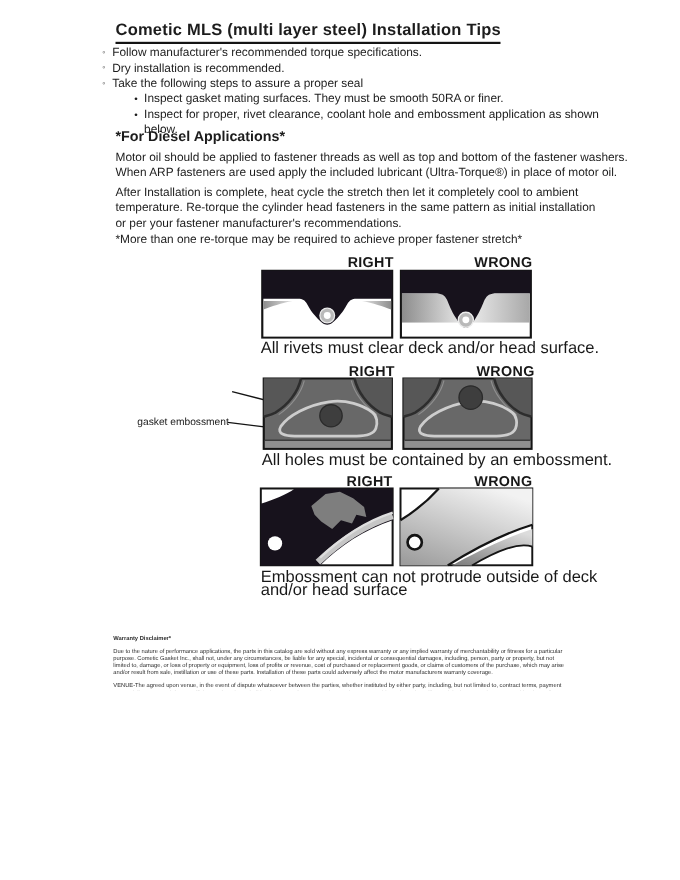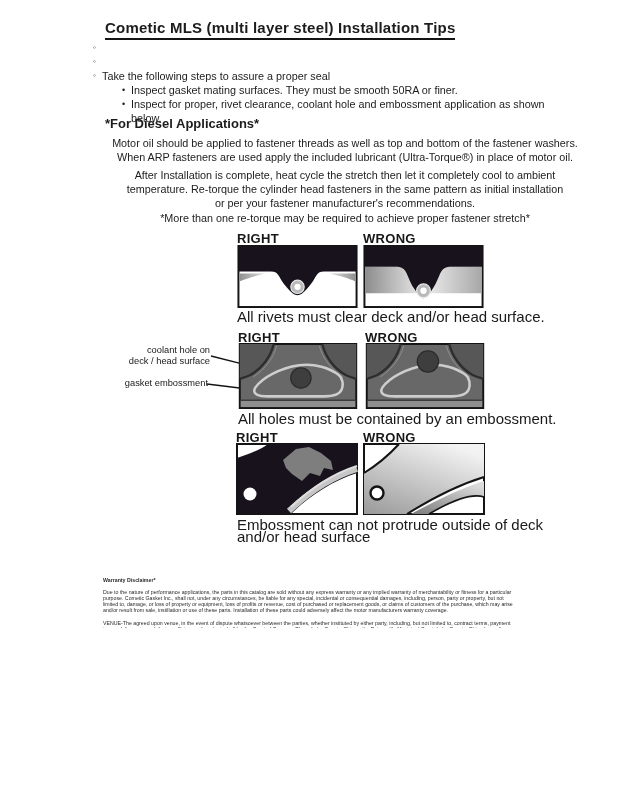--- a/index.html
+++ b/index.html
@@ -8,23 +8,23 @@
   .abs{position:absolute;}
   
   .doc-title{left:105px;top:19px;font-size:15px;font-weight:bold;letter-spacing:.2px;}
   .doc-title span{display:inline-block;border-bottom:2px solid #141414;padding-bottom:2px;}
   .bullets{left:93px;top:41px;width:475px;font-size:10.8px;line-height:14px;}
   .b-row{display:flex;}
   .b-mark{width:9px;flex:0 0 9px;font-size:8px;line-height:14px;}
   .b-sub{margin-left:29px;}
   .b-sub .b-mark{font-size:9px;}
   .diesel-h{left:105px;top:116px;font-size:13px;font-weight:bold;}
-  .body-line{left:105px;width:480px;font-size:10.8px;line-height:14px;white-space:nowrap;text-align:center;}
+  .body-line{left:105px;width:480px;font-size:10.8px;line-height:14px;white-space:nowrap;}
   
-  .rw-label{top:0;width:121px;text-align:left;font-size:13px;font-weight:600;letter-spacing:.3px;color:#171717;}
+  .rw-label{top:0;width:121px;text-align:right;font-size:13px;font-weight:600;letter-spacing:.3px;color:#171717;}
   .cap{font-size:15px;color:#191919;line-height:12.5px;}
   .fig-note{font-size:9.3px;color:#191919;text-align:right;line-height:11px;}
   svg{display:block;}
   
   .fineprint{left:103px;top:577px;width:632px;font-size:8px;line-height:9.6px;color:#2b2b2b;
              transform:scale(0.655);transform-origin:0 0;}
   .fineprint .fp-h{font-weight:bold;margin-bottom:9px;}
   .fineprint p{margin:0 0 9px 0;}
   .fineprint p.tight{margin:0;}
   .footer-code{left:416px;top:751px;font-size:14px;color:#2e2e2e;letter-spacing:.3px;}
@@ -34,23 +34,25 @@
 
 <div id="page">
 
   <div class="abs doc-title">
     <span>Cometic MLS (multi layer steel) Installation Tips</span>
   </div>
 
   <div class="abs bullets">
     <div class="b-row">
       <span class="b-mark">◦</span>
+      <span>Follow manufacturer's recommended torque specifications.</span>
     </div>
     <div class="b-row">
       <span class="b-mark">◦</span>
+      <span>Dry installation is recommended.</span>
     </div>
     <div class="b-row">
       <span class="b-mark">◦</span>
       <span>Take the following steps to assure a proper seal</span>
     </div>
     <div class="b-row b-sub">
       <span class="b-mark">•</span>
       <span>Inspect gasket mating surfaces.  They must be smooth 50RA or finer.</span>
     </div>
     <div class="b-row b-sub">
@@ -106,24 +108,20 @@
       <circle cx="61" cy="46.5" r="3.2" fill="#ffffff"></circle>
     </svg>
 
     <div class="abs cap" style="left:237px;top:80px">All rivets must clear deck and/or head surface.</div>
   </div>
 
   <div class="abs" style="left:0;top:330px;width:618px;height:100px">
     <div class="abs rw-label" style="left:238px">RIGHT</div>
     <div class="abs rw-label" style="left:365px">WRONG</div>
 
-    <div class="abs fig-note" style="left:120px;top:15px;width:90px">
-      <div>coolant hole on</div>
-      <div>deck / head surface</div>
-    </div>
     <div class="abs fig-note" style="left:105px;top:48px;width:103px">gasket embossment</div>
 
     <svg class="abs" style="left:200px;top:18px" width="110" height="50" viewBox="0 0 110 50">
       <line x1="11" y1="8" x2="94" y2="29" stroke="#141414" stroke-width="1.3"></line>
       <line x1="7" y1="36" x2="56" y2="42" stroke="#141414" stroke-width="1.3"></line>
     </svg>
 
     <svg class="abs" style="left:238px;top:13px" width="120" height="66" viewBox="0 0 122 68">
       <rect x="1" y="1" width="120" height="66" fill="#686868" stroke="#141414" stroke-width="2"></rect>
       <path d="M1,1 H36 C33,14 24,26 12,33 C8,35 4,36 1,37 Z" fill="#575757"></path>

